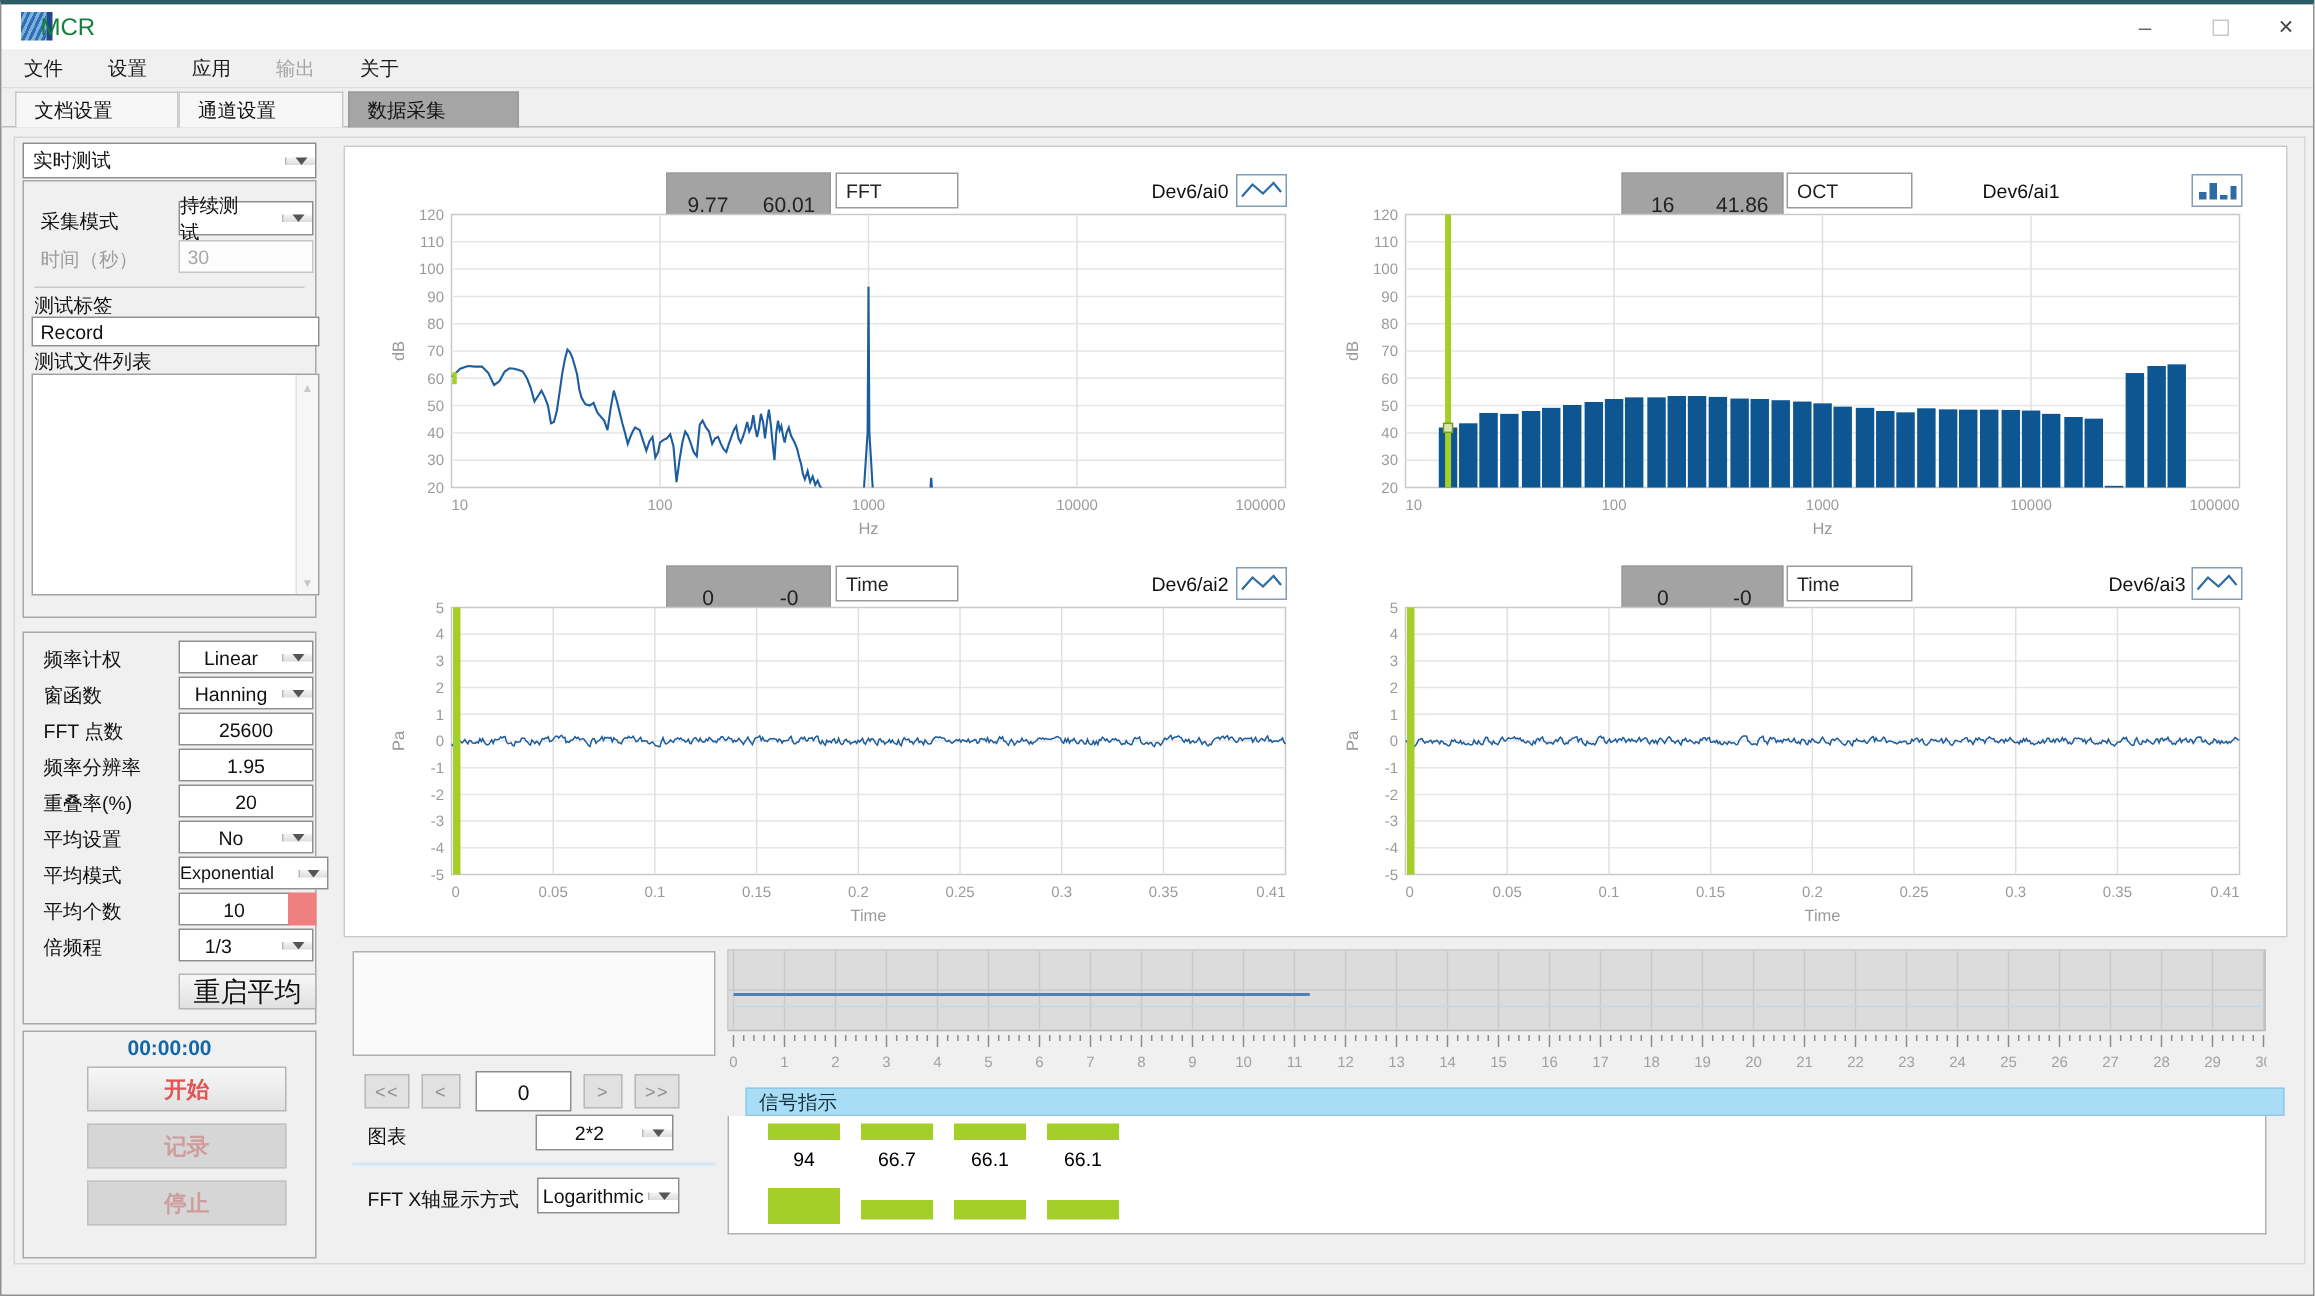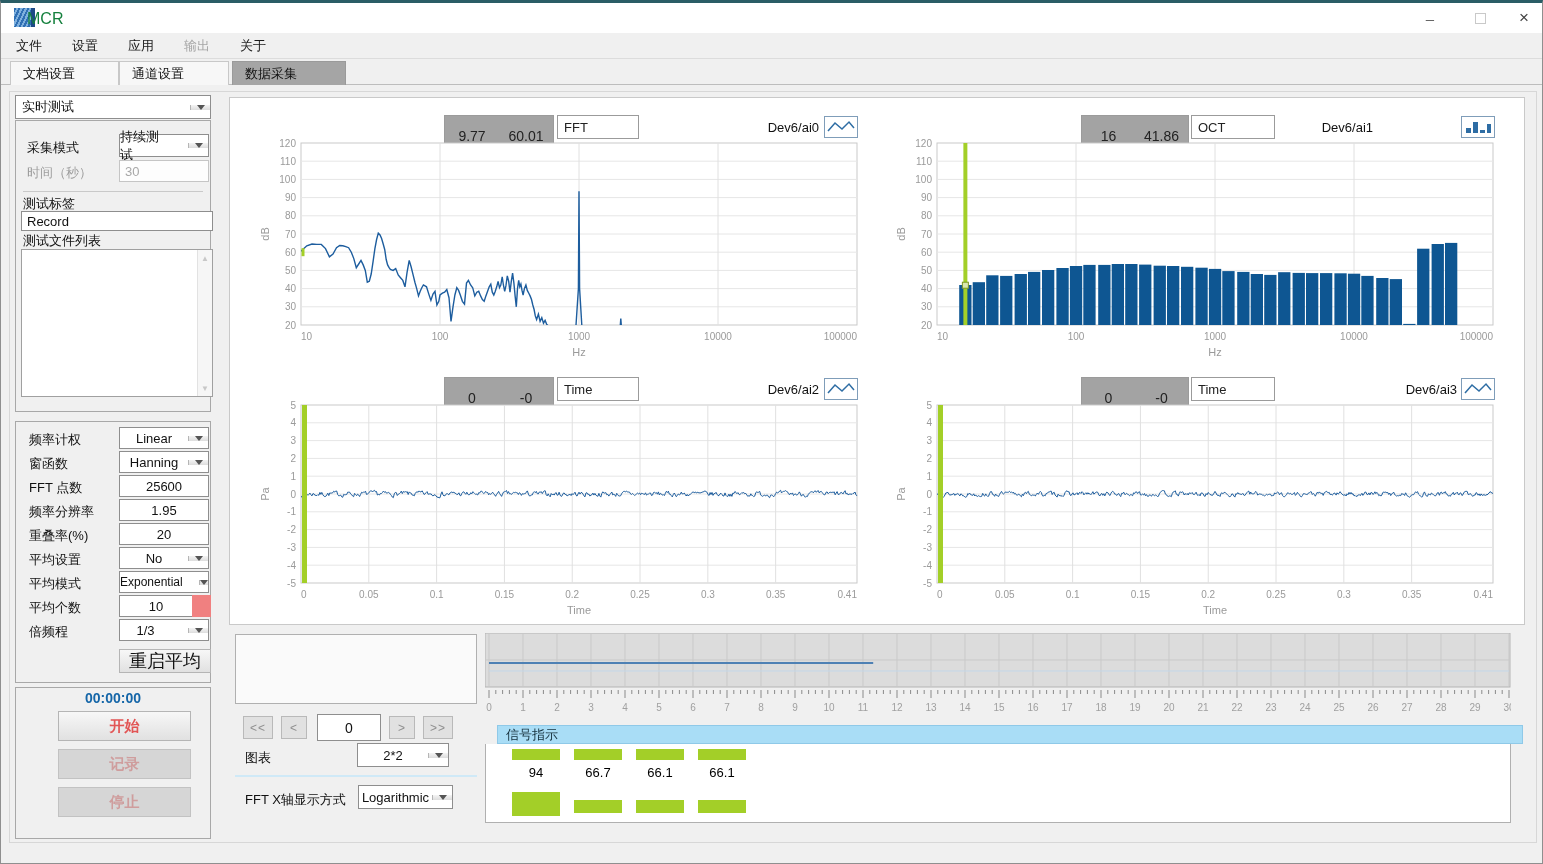--- a/index.html
+++ b/index.html
@@ -156,21 +156,21 @@
 
   <span class="flabel" style="left:28px;top:548px;">平均设置</span>
   <div class="selectbox" style="left:118px;top:544px;width:90px;height:22px;">
     <span class="selectval">No</span>
     <span class="arrowbox">
         <i class="chev"></i>
       </span>
   </div>
 
   <span class="flabel" style="left:28px;top:572px;">平均模式</span>
-  <div class="selectbox" style="left:118px;top:568px;width:90px;height:22px;gap:16px;">
+  <div class="selectbox" style="left:118px;top:568px;width:100px;height:22px;gap:16px;">
     <span class="selectval" style="font-size:12px;">Exponential</span>
     <span class="arrowbox">
         <i class="chev"></i>
       </span>
   </div>
 
   <span class="flabel" style="left:28px;top:596px;">平均个数</span>
   <input class="tinput" style="left: 118px; top: 592px; width: 74px; height: 22px;" value="10">
   <div class="swatch" style="left: 191px; top: 592px; background: rgb(240, 128, 128);"></div>
 

